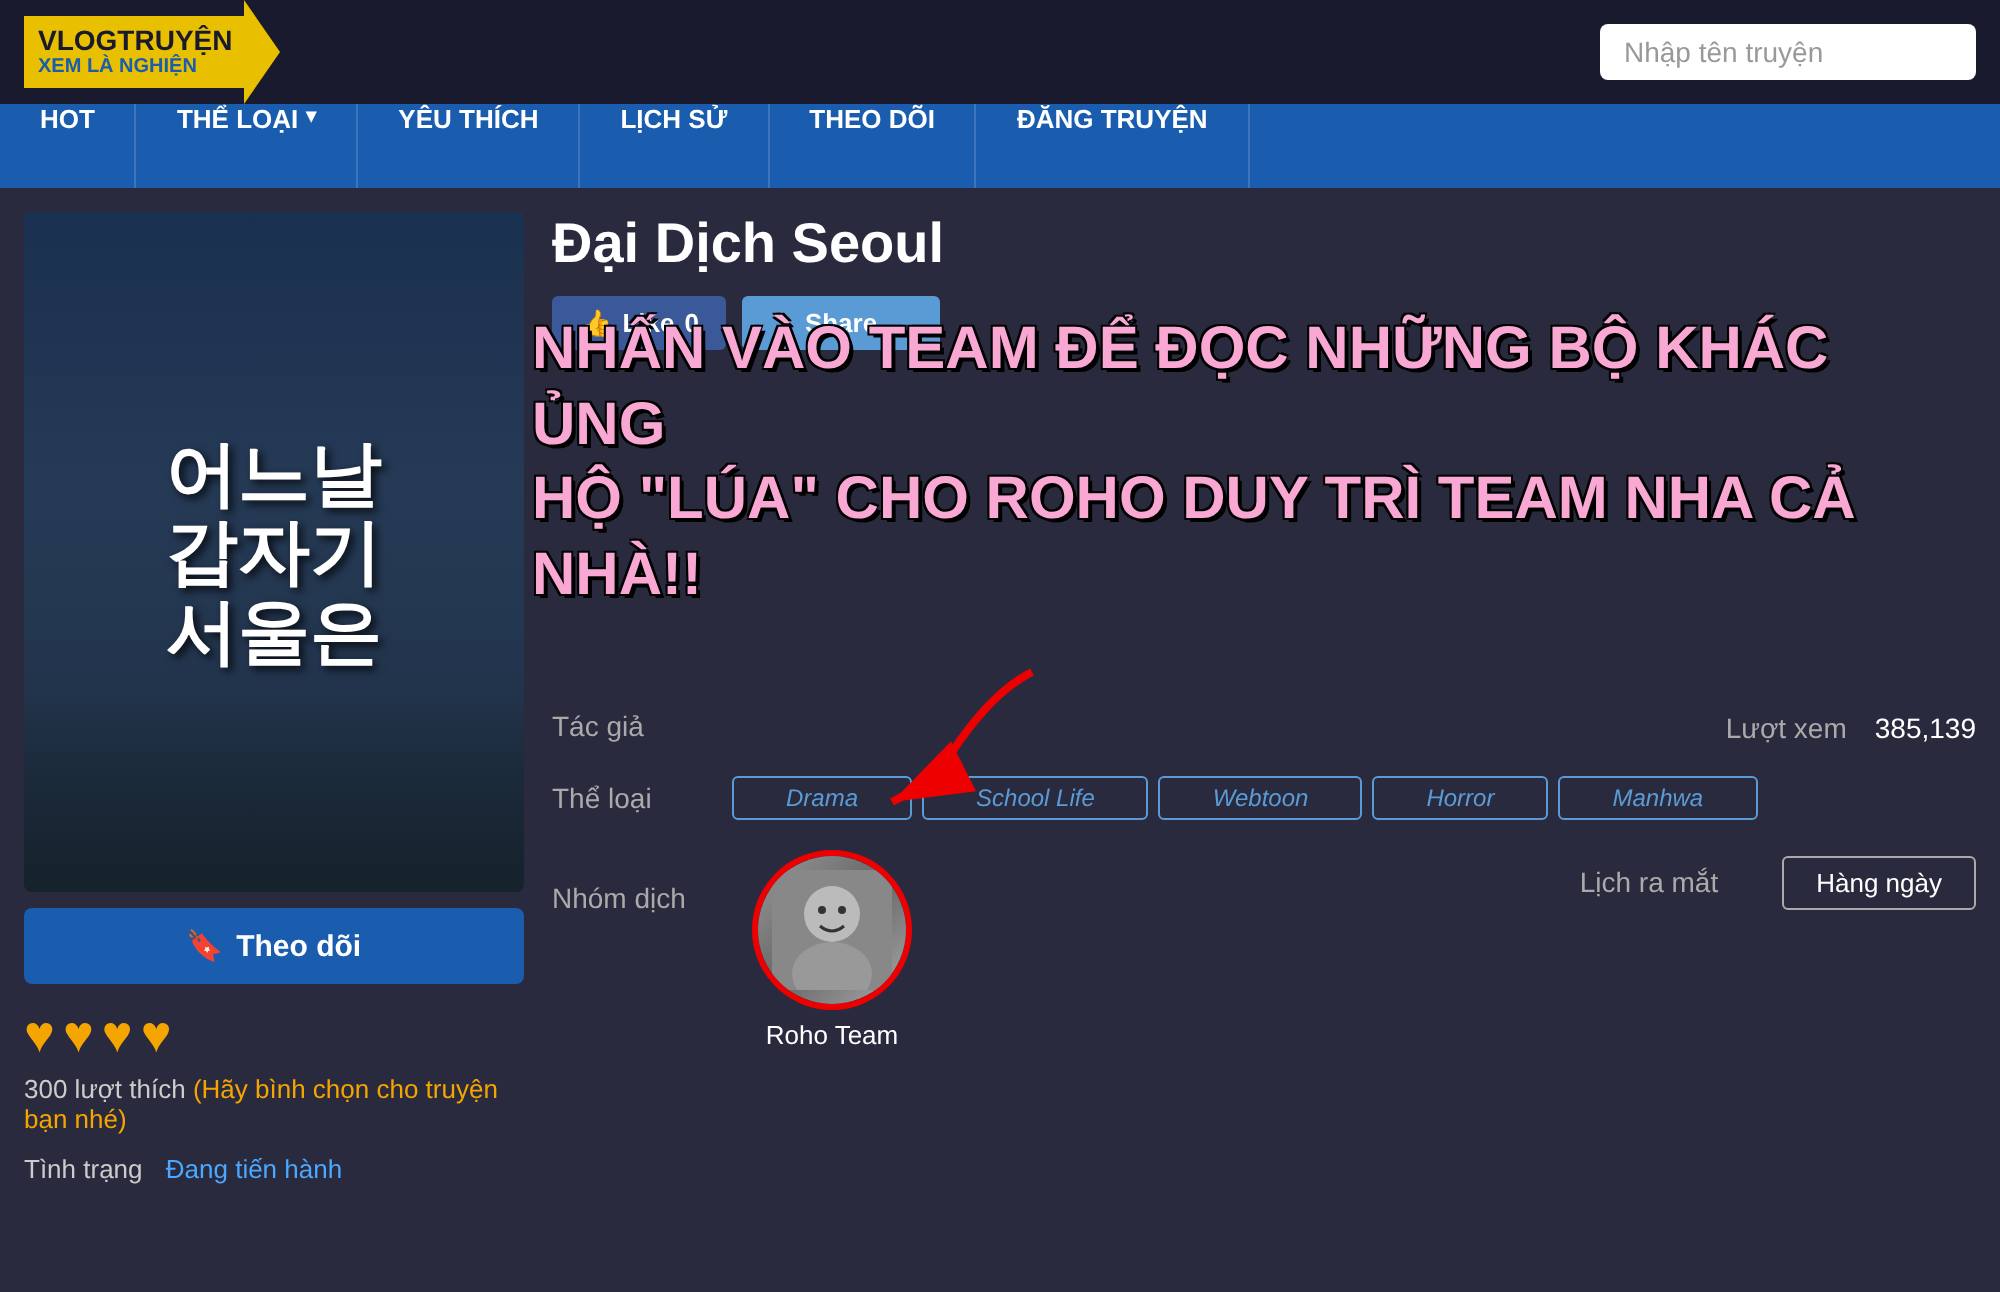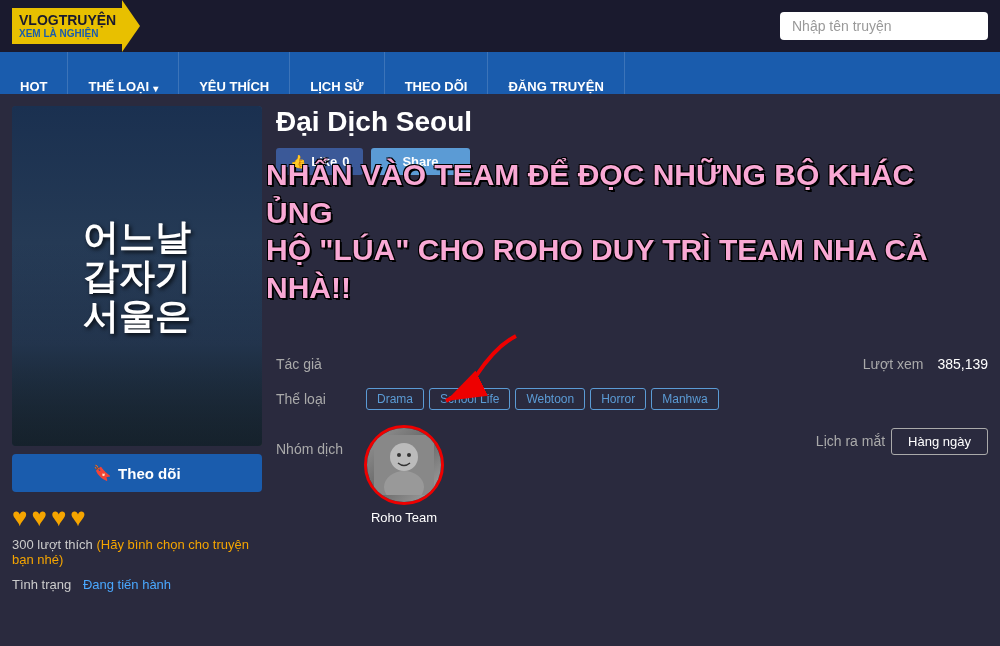--- a/index.html
+++ b/index.html
@@ -51,38 +51,38 @@
       border-bottom: 26px solid transparent;
       border-left: 18px solid #e8c000;
       margin-left: -1px;
     }
     .search-box {
       background: #fff;
       border-radius: 4px;
       padding: 6px 12px;
       color: #999;
       font-size: 14px;
-      width: 208px;
+      width: 188px;
     }
 
     
     .nav {
       background: #1a5cad;
       display: flex;
       align-items: center;
       height: 42px;
     }
     .nav-item {
       color: #fff;
       font-size: 13px;
       font-weight: 700;
       padding: 0 20px;
       height: 42px;
       display: flex;
-      align-items: flex-end;
+      align-items: flex-start;
       cursor: pointer;
       white-space: nowrap;
       border-right: 1px solid rgba(255,255,255,0.15);
     }
     .nav-item .arrow { font-size: 10px; margin-left: 4px; }
 
     
     .main {
       background: #2a2a3e;
       display: flex;
@@ -242,23 +242,24 @@
     .genre-tags {
       display: flex;
       flex-wrap: wrap;
       gap: 5px;
       align-items: center;
     }
     .tag {
       background: transparent;
       border: 1px solid #5b9bd5;
       color: #5b9bd5;
-      padding: 3px 10px;
+      padding: 3px 26px;
       font-size: 12px;
       border-radius: 3px;
+      font-style: italic;
     }
     .group-avatar-wrap {
       position: relative;
       display: flex;
       flex-direction: column;
       align-items: center;
     }
     .group-circle {
       width: 80px;
       height: 80px;
@@ -414,21 +415,21 @@
         <div class="genre-tags">
           <span class="tag">Drama</span>
           <span class="tag">School Life</span>
           <span class="tag">Webtoon</span>
           <span class="tag">Horror</span>
           <span class="tag">Manhwa</span>
         </div>
       </div>
 
       <div style="display:flex;justify-content:space-between;align-items:flex-start;">
-        <div style="display:flex;align-items:flex-start;gap:8px;">
+        <div style="display:flex;align-items:flex-start;gap:20px;">
           <span class="info-label" style="min-width:80px;margin-top:8px;">Nhóm dịch</span>
           <div class="group-avatar-wrap">
             <div class="group-circle">
               <div class="group-avatar-img">
 
                 <svg width="60" height="60" viewBox="0 0 60 60">
                   <rect width="60" height="60" fill="#888"></rect>
                   <circle cx="30" cy="22" r="14" fill="#bbb"></circle>
                   <ellipse cx="30" cy="52" rx="20" ry="16" fill="#999"></ellipse>
                   <circle cx="25" cy="20" r="2" fill="#333"></circle>
@@ -443,20 +444,20 @@
 
         <svg width="120" height="100" class="red-arrow" style="position:absolute;top:220px;left:140px;">
           <defs>
             <marker id="arrowhead" markerWidth="10" markerHeight="7" refX="10" refY="3.5" orient="auto">
               <polygon points="0 0, 10 3.5, 0 7" fill="#e00"></polygon>
             </marker>
           </defs>
           <path d="M100,10 Q80,20 60,50 Q50,65 30,75" stroke="#e00" stroke-width="4" fill="none" marker-end="url(#arrowhead)"></path>
         </svg>
 
-        <div style="display:flex;align-items:center;gap:6px;">
+        <div style="display:flex;align-items:center;gap:32px;">
           <span class="info-label">Lịch ra mắt</span>
           <button class="hang-ngay-btn">Hàng ngày</button>
         </div>
       </div>
     </div>
   </div>
 </div>
 
 </body></html>

